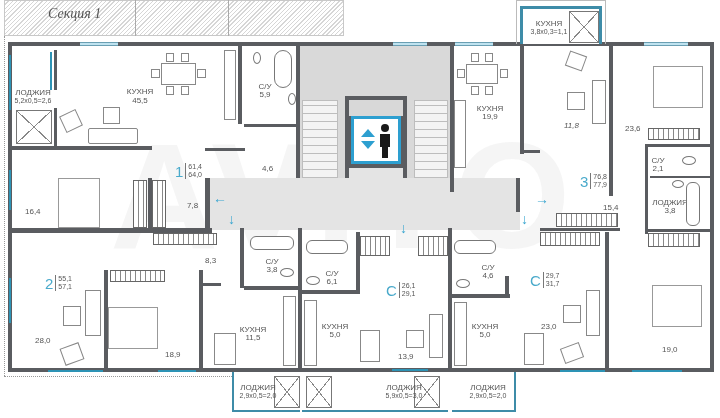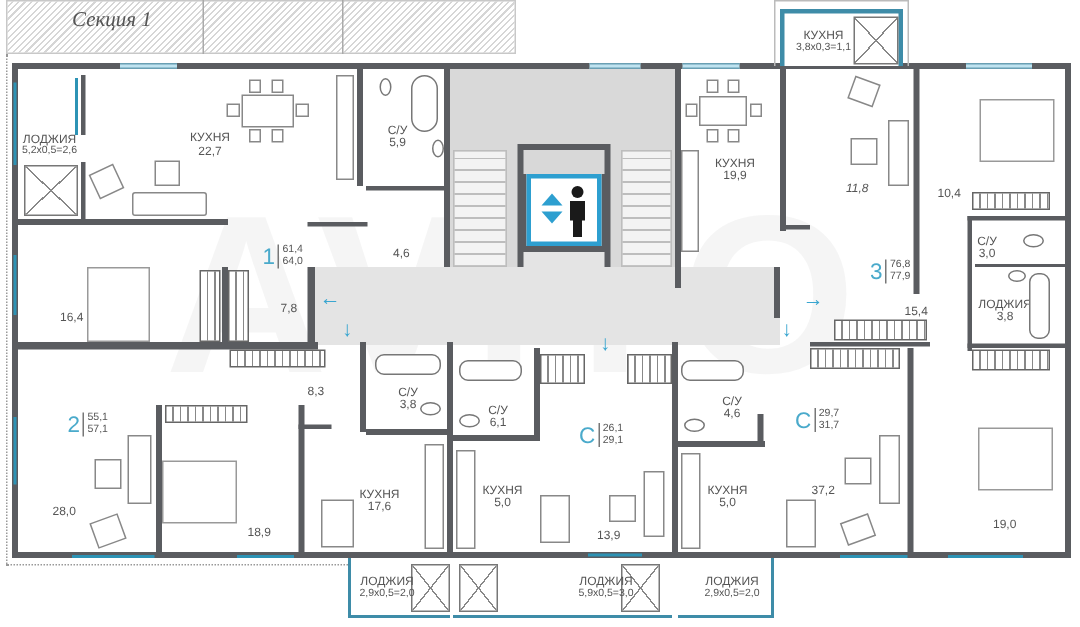--- a/index.html
+++ b/index.html
@@ -64,21 +64,21 @@
 <div class="abs" style="left:12px; top:50px; width:42px; height:96px;">
   <div class="abs label" style="left:0; top:38px; width:42px;">ЛОДЖИЯ</div>
   <div class="abs label-sm" style="left:-4px; top:47px; width:50px;">5,2x0,5=2,6</div>
   <div class="abs loggia-x" style="left:4px; top:60px; width:36px; height:34px;"></div>
 </div>
 <div class="abs wall" style="left:54px; top:50px; width:3px; height:40px;"></div>
 <div class="abs blue-line" style="left:50px; top:52px; width:2px; height:38px;"></div>
 <div class="abs wall" style="left:54px; top:108px; width:3px; height:40px;"></div>
 
 <div class="abs label" style="left:120px; top:87px; width:40px;">КУХНЯ</div>
-<div class="abs label" style="left:120px; top:96px; width:40px;">22,7</div>
+<div class="abs label" style="left:120px; top:96px; width:40px;">45,5</div>
 
 <div class="abs furn" style="left:161px; top:63px; width:35px; height:22px;"></div>
 <div class="abs chair" style="left:166px; top:53px; width:8px; height:9px;"></div>
 <div class="abs chair" style="left:181px; top:53px; width:8px; height:9px;"></div>
 <div class="abs chair" style="left:166px; top:86px; width:8px; height:9px;"></div>
 <div class="abs chair" style="left:181px; top:86px; width:8px; height:9px;"></div>
 <div class="abs chair" style="left:151px; top:69px; width:9px; height:9px;"></div>
 <div class="abs chair" style="left:197px; top:69px; width:9px; height:9px;"></div>
 
 <div class="abs furn" style="left:103px; top:107px; width:17px; height:17px;"></div>
@@ -127,21 +127,21 @@
 <div class="abs" style="left:175px; top:163px; display:flex; align-items:center; gap:2px;">
   <span class="apt-num">1</span>
   <div class="apt-areas">
     <div>61,4</div>
     <div>64,0</div>
   </div>
 </div>
 <div class="abs area" style="left:187px; top:201px;">7,8</div>
 
 <div class="abs wall" style="left:12px; top:146px; width:140px; height:4px;"></div>
-<div class="abs area" style="left:25px; top:207px;margin-left:15px;">16,4</div>
+<div class="abs area" style="left:25px; top:207px;">16,4</div>
 <div class="abs bed" style="left:58px; top:178px; width:42px; height:50px;"></div>
 <div class="abs wardrobe" style="left:133px; top:180px; width:14px; height:48px;"></div>
 <div class="abs wardrobe" style="left:152px; top:180px; width:14px; height:48px;"></div>
 <div class="abs wall" style="left:148px; top:178px; width:4px; height:52px;"></div>
 <div class="abs wall" style="left:12px; top:228px; width:200px; height:5px;"></div>
 <div class="abs wardrobe" style="left:153px; top:233px; width:64px; height:12px;"></div>
 
 <div class="abs wall" style="left:450px; top:46px; width:4px; height:146px;"></div>
 <div class="abs label" style="left:475px; top:104px; width:30px;">КУХНЯ</div>
 <div class="abs label" style="left:475px; top:112px; width:30px;">19,9</div>
@@ -162,27 +162,27 @@
   <div class="abs loggia-x" style="left:46px; top:2px; width:30px; height:32px;"></div>
 </div>
 <div class="abs" style="left:516px; top:0; width:90px; height:44px; border:1px solid #bbb; border-bottom:none;"></div>
 
 <div class="abs area" style="left:564px; top:121px;font-style:italic;">11,8</div>
 <div class="abs furn" style="left:567px; top:53px; width:18px; height:16px; transform:rotate(20deg);"></div>
 <div class="abs furn" style="left:567px; top:92px; width:18px; height:18px;"></div>
 <div class="abs furn" style="left:592px; top:80px; width:14px; height:44px;"></div>
 <div class="abs wall" style="left:609px; top:46px; width:4px; height:150px;"></div>
 
-<div class="abs area" style="left:625px; top:124px;">10,4</div>
+<div class="abs area" style="left:625px; top:124px;">23,6</div>
 <div class="abs bed" style="left:653px; top:66px; width:50px; height:42px;"></div>
 <div class="abs wardrobe" style="left:648px; top:128px; width:52px; height:12px;"></div>
 <div class="abs wall" style="left:645px; top:144px; width:65px; height:3px;"></div>
 
 <div class="abs label" style="left:651px; top:156px; width:14px;">С/У</div>
-<div class="abs label" style="left:651px; top:164px; width:14px;">3,0</div>
+<div class="abs label" style="left:651px; top:164px; width:14px;">2,1</div>
 <div class="abs toilet" style="left:682px; top:156px; width:14px; height:9px;"></div>
 <div class="abs wall" style="left:650px; top:176px; width:60px; height:2px;"></div>
 <div class="abs wall" style="left:645px; top:144px; width:3px; height:90px;"></div>
 
 <div class="abs label" style="left:650px; top:198px; width:40px;">ЛОДЖИЯ</div>
 <div class="abs label" style="left:650px; top:206px; width:40px;">3,8</div>
 <div class="abs bath" style="left:686px; top:182px; width:14px; height:44px;"></div>
 <div class="abs toilet" style="left:672px; top:180px; width:12px; height:8px;"></div>
 <div class="abs wall" style="left:645px; top:229px; width:65px; height:3px;"></div>
 <div class="abs wardrobe" style="left:648px; top:233px; width:52px; height:14px;"></div>
@@ -224,21 +224,21 @@
 <div class="abs blue-line" style="left:158px; top:370px; width:38px; height:2px;"></div>
 
 <div class="abs wall" style="left:240px; top:228px; width:4px; height:60px;"></div>
 <div class="abs bath" style="left:250px; top:236px; width:44px; height:14px;"></div>
 <div class="abs label" style="left:262px; top:257px; width:20px;">С/У</div>
 <div class="abs label" style="left:262px; top:265px; width:20px;">3,8</div>
 <div class="abs toilet" style="left:280px; top:268px; width:14px; height:9px;"></div>
 <div class="abs wall" style="left:244px; top:286px; width:54px; height:4px;"></div>
 <div class="abs wall" style="left:298px; top:228px; width:4px; height:144px;"></div>
 <div class="abs label" style="left:238px; top:325px; width:30px;">КУХНЯ</div>
-<div class="abs label" style="left:238px; top:333px; width:30px;">17,6</div>
+<div class="abs label" style="left:238px; top:333px; width:30px;">11,5</div>
 <div class="abs" style="left:283px; top:296px; width:13px; height:70px; border:1px solid #888;"></div>
 <div class="abs furn" style="left:214px; top:333px; width:22px; height:32px;"></div>
 
 <div class="abs bath" style="left:306px; top:240px; width:42px; height:14px;"></div>
 <div class="abs label" style="left:322px; top:269px; width:20px;">С/У</div>
 <div class="abs label" style="left:322px; top:277px; width:20px;">6,1</div>
 <div class="abs toilet" style="left:306px; top:276px; width:14px; height:9px;"></div>
 <div class="abs wall" style="left:302px; top:290px; width:58px; height:4px;"></div>
 <div class="abs wall" style="left:356px; top:232px; width:4px; height:62px;"></div>
 <div class="abs wardrobe" style="left:360px; top:236px; width:30px; height:20px;"></div>
@@ -269,21 +269,21 @@
 <div class="abs label" style="left:470px; top:322px; width:30px;">КУХНЯ</div>
 <div class="abs label" style="left:470px; top:330px; width:30px;">5,0</div>
 <div class="abs" style="left:454px; top:302px; width:13px; height:64px; border:1px solid #888;"></div>
 <div class="abs" style="left:530px; top:272px; display:flex; align-items:center; gap:2px;">
   <span class="apt-num">С</span>
   <div class="apt-areas">
     <div>29,7</div>
     <div>31,7</div>
   </div>
 </div>
-<div class="abs area" style="left:541px; top:322px;">37,2</div>
+<div class="abs area" style="left:541px; top:322px;">23,0</div>
 <div class="abs furn" style="left:563px; top:305px; width:18px; height:18px;"></div>
 <div class="abs furn" style="left:586px; top:290px; width:14px; height:46px;"></div>
 <div class="abs furn" style="left:562px; top:345px; width:20px; height:16px; transform:rotate(-20deg);"></div>
 <div class="abs furn" style="left:524px; top:333px; width:20px; height:32px;"></div>
 <div class="abs blue-line" style="left:560px; top:370px; width:45px; height:2px;"></div>
 
 <div class="abs bed" style="left:652px; top:285px; width:50px; height:42px;"></div>
 <div class="abs area" style="left:662px; top:345px;">19,0</div>
 <div class="abs blue-line" style="left:632px; top:370px; width:50px; height:2px;"></div>
 

